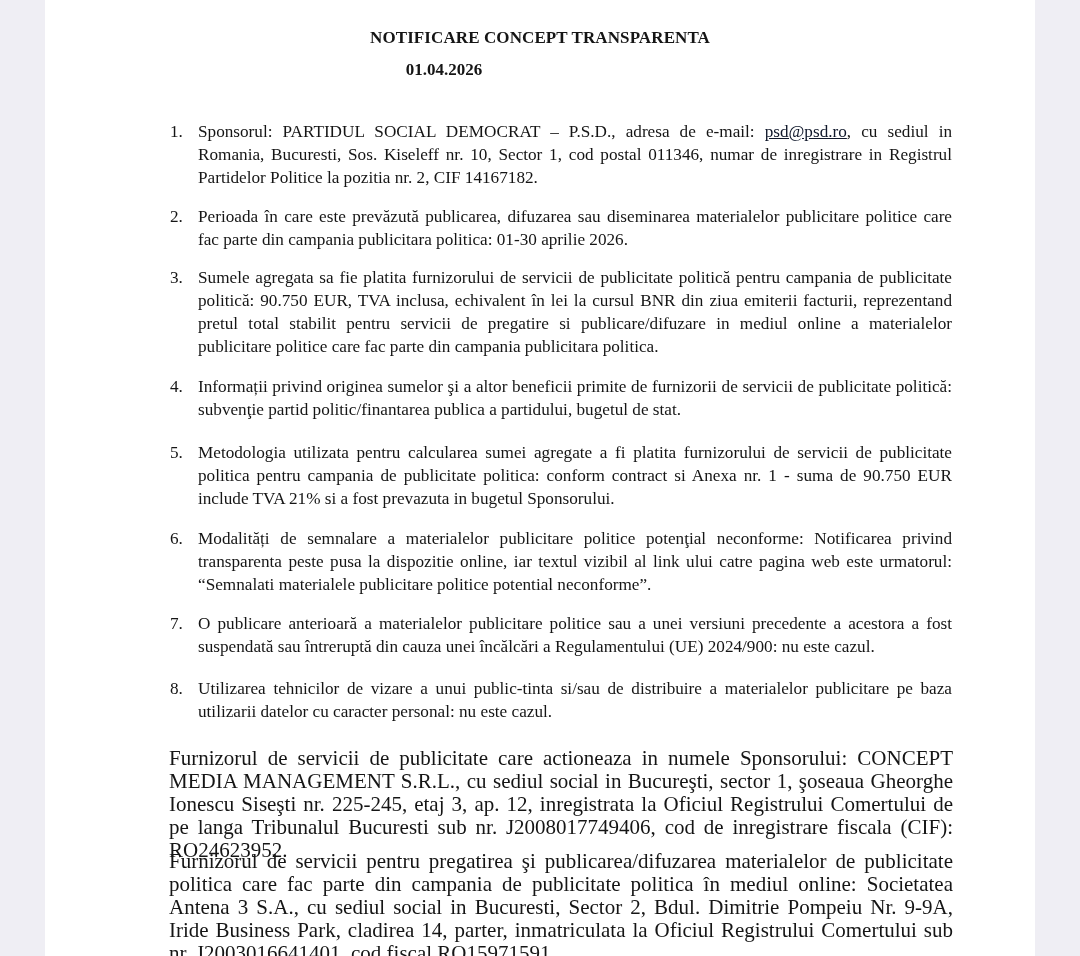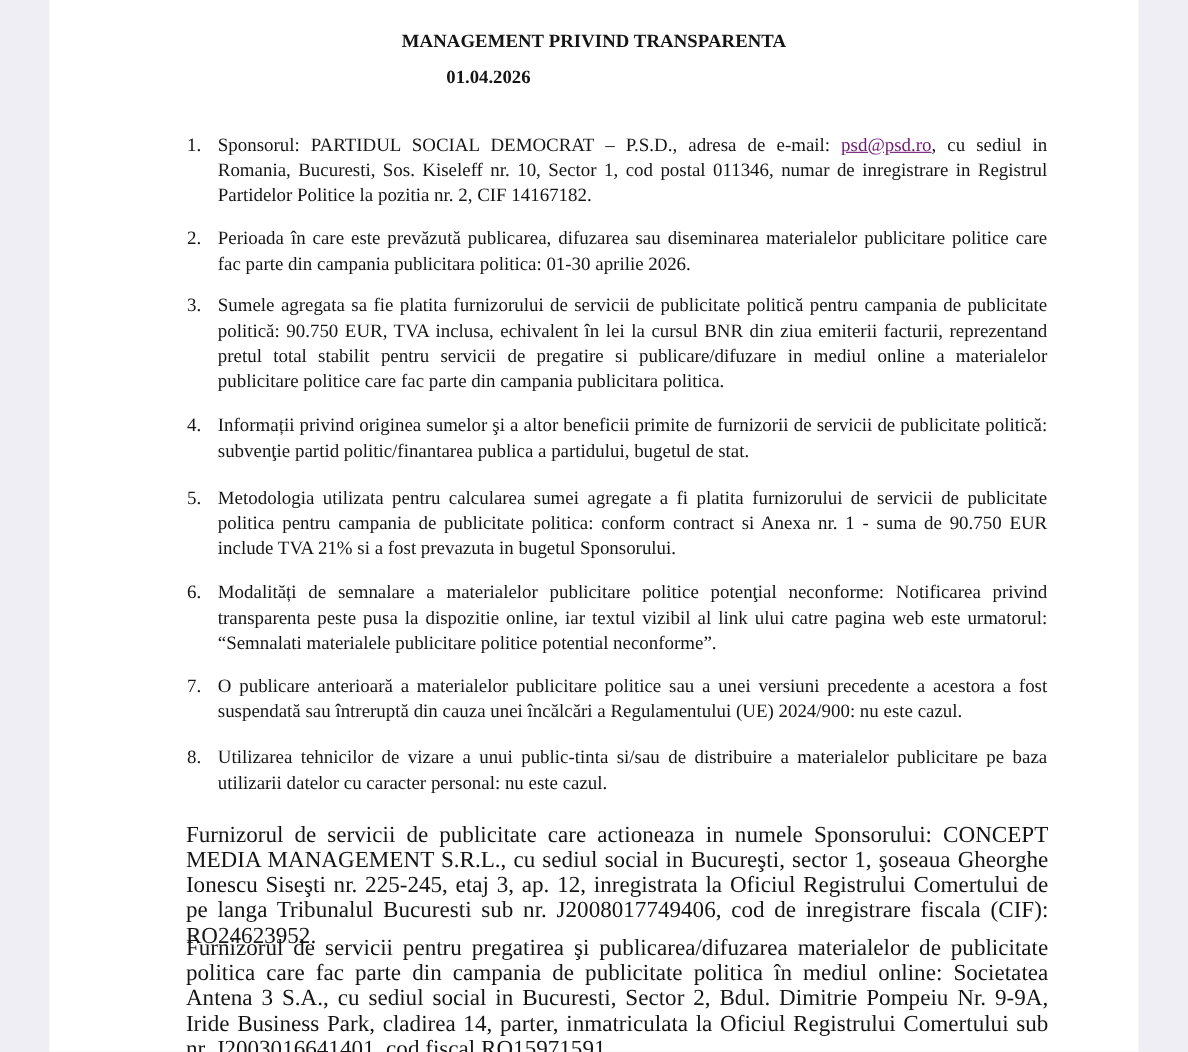--- a/index.html
+++ b/index.html
@@ -69,31 +69,31 @@
       left: 124px;
       width: 784px;
       font-size: 21px;
       line-height: 23px;
       text-align: justify;
     }
     .para.p1 { top: 747px; }
     .para.p2 { top: 850px; font-family: Liberation Serif, serif; }
     .email-link {
       text-decoration: underline;
-      color: #701a75;
+      color: #0f172a;
     }
     .quote-italic {
     }
   </style>
 </head>
 <body>
 
 <div class="page">
 
-  <div class="doc-title">MANAGEMENT PRIVIND TRANSPARENTA</div>
+  <div class="doc-title">NOTIFICARE CONCEPT TRANSPARENTA</div>
   <div class="doc-date">01.04.2026</div>
 
   <div class="item i1">
     <span class="num">1.</span>
     <span class="body"><span>Sponsorul: PARTIDUL SOCIAL DEMOCRAT – P.S.D., adresa de e-mail: </span><a class="email-link" href="mailto:psd@psd.ro">psd@psd.ro</a><span>, cu sediul in Romania, Bucuresti, Sos. Kiseleff nr. 10, Sector 1, cod postal 011346, numar de inregistrare in Registrul Partidelor Politice la pozitia nr. 2, CIF 14167182.</span></span>
   </div>
 
   <div class="item i2">
     <span class="num">2.</span>
     <span class="body">Perioada în care este prevăzută publicarea, difuzarea sau diseminarea materialelor publicitare politice care fac parte din campania publicitara politica: 01-30 aprilie 2026.</span>

